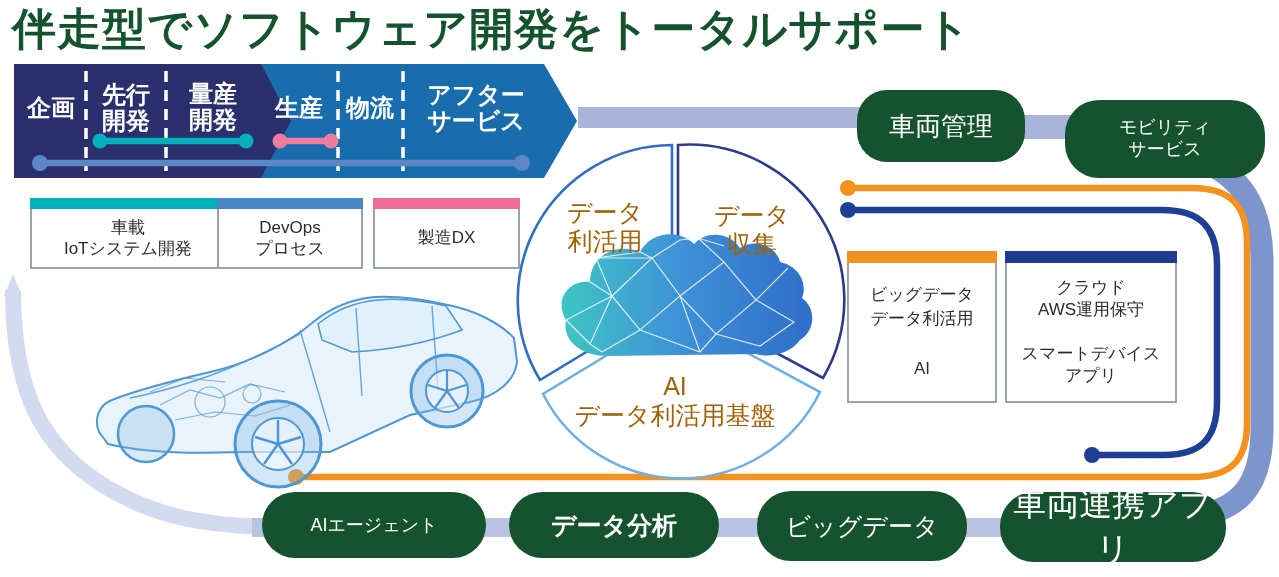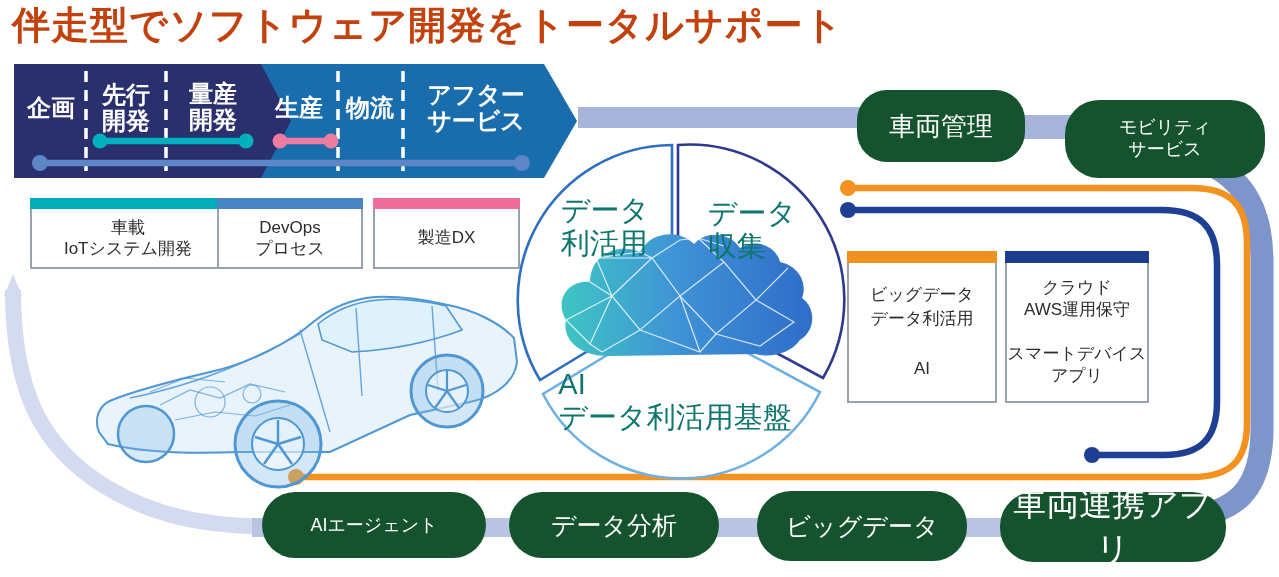--- a/index.html
+++ b/index.html
@@ -1,33 +1,33 @@
 <!DOCTYPE html>
 <html><head>
 <meta charset="utf-8">
 <style>
   html,body{margin:0;padding:0;background:#fff;}
   .canvas{position:relative;width:1279px;height:577px;background:#fff;overflow:hidden;
           font-family:"Liberation Sans","DejaVu Sans",sans-serif;}
   .art{position:absolute;left:0;top:0;}
   .lbl{position:absolute;display:flex;align-items:center;justify-content:center;
-       white-space:pre-line;}
-  .title{position:absolute;left:12px;top:0px;font-size:38px;font-weight:600;
-         color:#c2410c;letter-spacing:1px;white-space:nowrap;}
+       text-align:center;white-space:pre-line;}
+  .title{position:absolute;left:12px;top:0px;font-size:44px;font-weight:600;
+         color:#14532d;letter-spacing:1px;white-space:nowrap;}
   .stage{color:#fff;font-weight:700;font-size:24px;line-height:1.08;}
   
   .cap{position:absolute;background:#fff;border:2px solid #9aa3ac;box-sizing:border-box;}
   .capbar{position:absolute;left:-2px;right:-2px;height:11px;top:-11px;}
   .bar-teal{background:#00aebc;} .bar-blue{background:#4a85c8;} .bar-pink{background:#ee6e99;}
   .bar-orange{background:#f0921f;} .bar-navy{background:#1e3c8e;}
   .captext{width:100%;height:100%;display:flex;align-items:center;justify-content:center;
            text-align:center;white-space:pre-line;color:#2b2b2b;font-size:17px;
            font-weight:500;line-height:1.25;}
   
-  .seg{color:#0f766e;font-size:29px;font-weight:500;line-height:1.15;}
+  .seg{color:#a16207;font-size:25px;font-weight:500;line-height:1.15;}
   
   .pill{position:absolute;background:#14532d;color:#fff;display:flex;align-items:center;
         justify-content:center;text-align:center;white-space:pre-line;font-weight:500;}
 </style>
 </head>
 <body>
 
 <div class="canvas">
 
   <svg class="art" width="1279" height="577" viewBox="0 0 1279 577">
@@ -185,37 +185,37 @@
 プロセス</div>
   </div>
 
   <div class="cap" style="left:847px;top:261px;width:150px;height:142px;">
     <div class="capbar bar-orange" style="height:12px;top:-12px;"></div>
     <div class="captext" style="line-height:1.45;">ビッグデータ
 データ利活用
 
 AI</div>
   </div>
-  <div class="cap" style="left:1005px;top:261px;width:144px;height:142px;">
+  <div class="cap" style="left:1005px;top:261px;width:172px;height:142px;">
     <div class="capbar bar-navy" style="height:12px;top:-12px;"></div>
     <div class="captext" style="line-height:1.3;">クラウド
 AWS運用保守
 
 スマートデバイス
 アプリ</div>
   </div>
 
   <div class="lbl seg" style="left:540px;top:192px;width:130px;height:70px;">データ
 利活用</div>
   <div class="lbl seg" style="left:692px;top:195px;width:120px;height:70px;">データ
 収集</div>
   <div class="lbl seg" style="left:558px;top:366px;width:234px;height:70px;">AI
 データ利活用基盤</div>
 
   <div class="pill" style="left:857px;top:90px;width:168px;height:72px;border-radius:30px;font-size:26px;">車両管理</div>
   <div class="pill" style="left:1065px;top:100px;width:200px;height:78px;border-radius:34px;font-size:18px;line-height:1.2;">モビリティ
 サービス</div>
   <div class="pill" style="left:262px;top:492px;width:224px;height:66px;border-radius:33px;font-size:18px;">AIエージェント</div>
-  <div class="pill" style="left:509px;top:492px;width:210px;height:66px;border-radius:33px;font-size:25px;">データ分析</div>
+  <div class="pill" style="left:509px;top:492px;width:210px;height:66px;border-radius:33px;font-size:25px;font-weight:bold;">データ分析</div>
   <div class="pill" style="left:757px;top:491px;width:210px;height:70px;border-radius:34px;font-size:25px;">ビッグデータ</div>
   <div class="pill" style="left:1000px;top:492px;width:226px;height:70px;border-radius:34px;font-size:33px;">車両連携アプリ</div>
 
 </div>
 
 </body></html>

